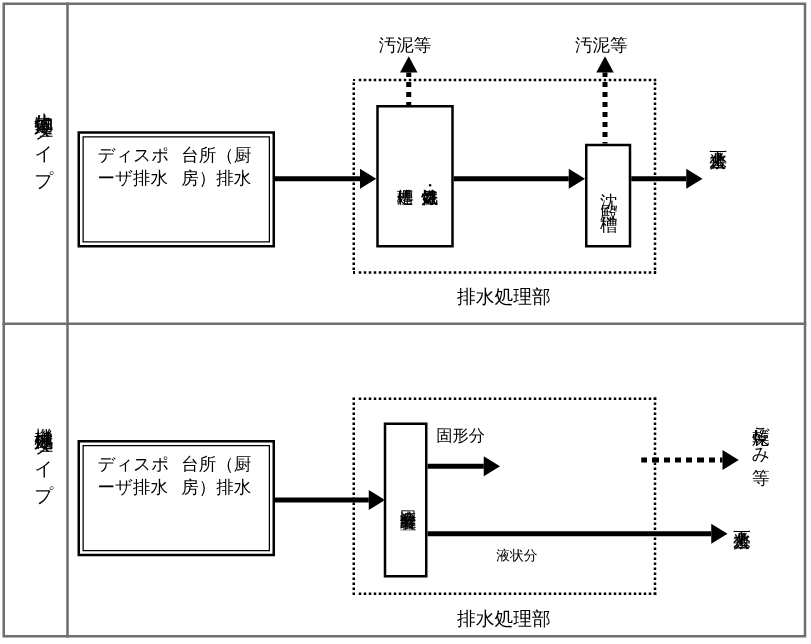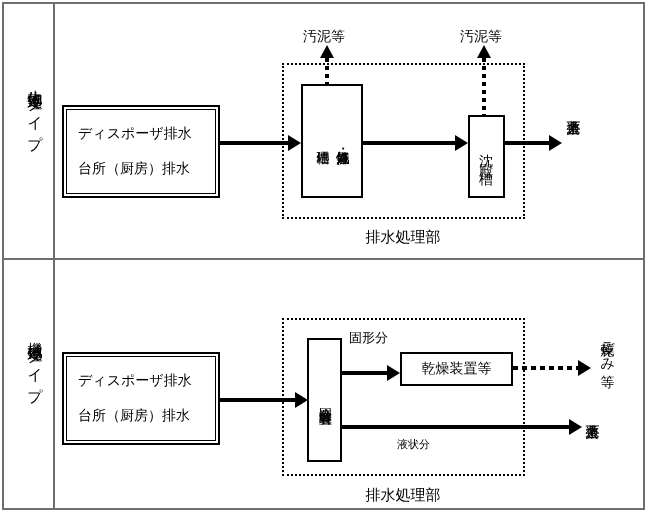--- a/index.html
+++ b/index.html
@@ -25,21 +25,21 @@
 
   
   .row-label{position:absolute;left:21px;width:22px;font-size:15px;letter-spacing:2px;text-align:center;}
   #bio-label{top:78px;}
   #mech-label{top:330px;}
 
   
   .src-box{position:absolute;left:62px;width:158px;height:93px;border:2px solid #000;box-sizing:border-box;background:#fff;}
   #bio-src{top:105px;}
   #mech-src{top:352px;}
-  .src-inner{position:absolute;inset:2px;border:1px solid #000;display:flex;flex-direction:column;justify-content:space-around;padding:6px 4px 6px 11px;box-sizing:border-box;font-size:14px;}
+  .src-inner{position:absolute;inset:2px;border:1px solid #000;display:flex;flex-direction:row;justify-content:space-around;padding:6px 4px 6px 11px;box-sizing:border-box;font-size:14px;}
 
   
   #bio-dotted{left:282px;top:63px;width:243px;height:156px;}
   #bio-tank{left:301px;top:84px;width:62px;height:114px;display:flex;justify-content:center;align-items:center;gap:5px;font-size:13px;}
   #bio-settle{left:468px;top:115px;width:37px;height:83px;display:flex;justify-content:center;align-items:center;font-size:14px;}
   .spaced{letter-spacing:9px;}
   #bio-arrow1{left:220px;top:141px;width:68px;} #bio-arrow1h{left:288px;top:135px;}
   #bio-arrow2{left:363px;top:141px;width:92px;} #bio-arrow2h{left:455px;top:135px;}
   #bio-arrow3{left:505px;top:141px;width:44px;} #bio-arrow3h{left:549px;top:135px;}
   #bio-sludge1-line{left:325px;top:58px;height:26px;} #bio-sludge1-head{left:320px;top:45px;}
@@ -50,21 +50,21 @@
   #bio-out{left:566px;top:110px;font-size:14px;}
 
   
   #mech-dotted{left:282px;top:318px;width:243px;height:158px;}
   #mech-sep{left:307px;top:338px;width:35px;height:124px;display:flex;justify-content:center;align-items:center;font-size:13px;letter-spacing:1px;}
   #mech-dryer{left:400px;top:352px;width:113px;height:34px;display:flex;justify-content:center;align-items:center;font-size:14px;}
   #mech-arrow-in{left:220px;top:398px;width:75px;} #mech-arrow-in-h{left:295px;top:392px;}
   #mech-arrow-solid{left:342px;top:371px;width:45px;} #mech-arrow-solid-h{left:387px;top:365px;}
   #mech-dotted-arrow{left:513px;top:366px;width:65px;} #mech-dotted-arrow-h{left:578px;top:360px;}
   #mech-arrow-liquid{left:342px;top:425px;width:227px;} #mech-arrow-liquid-h{left:569px;top:419px;}
-  #mech-solid-label{left:349px;top:329px;font-size:13px;}
+  #mech-solid-label{left:349px;top:340px;font-size:13px;}
   #mech-liquid-label{left:397px;top:437px;font-size:11px;}
   #mech-dried-label{left:600px;top:332px;font-size:14px;}
   #mech-out{left:585px;top:414px;font-size:14px;}
   #mech-area-label{left:363px;top:486px;width:80px;text-align:center;font-size:15px;}
 </style>
 </head>
 <body>
 
 <div class="canvas">
 
@@ -129,23 +129,20 @@
 
   <div class="box" id="mech-sep">
     <span class="vtext">固液分離装置</span>
   </div>
 
   <div class="lbl" id="mech-solid-label">固形分</div>
 
   <div class="sh" id="mech-arrow-solid"></div>
   <div class="ah-r" id="mech-arrow-solid-h"></div>
 
-  <div class="box" id="mech-dryer">
-    <span>乾燥装置等</span>
-  </div>
 
   <div class="dh" id="mech-dotted-arrow"></div>
   <div class="ah-r" id="mech-dotted-arrow-h"></div>
 
   <div class="vtext abs" id="mech-dried-label">乾燥ごみ等</div>
 
   <div class="sh" id="mech-arrow-liquid"></div>
   <div class="ah-r" id="mech-arrow-liquid-h"></div>
 
   <div class="lbl" id="mech-liquid-label">液状分</div>

